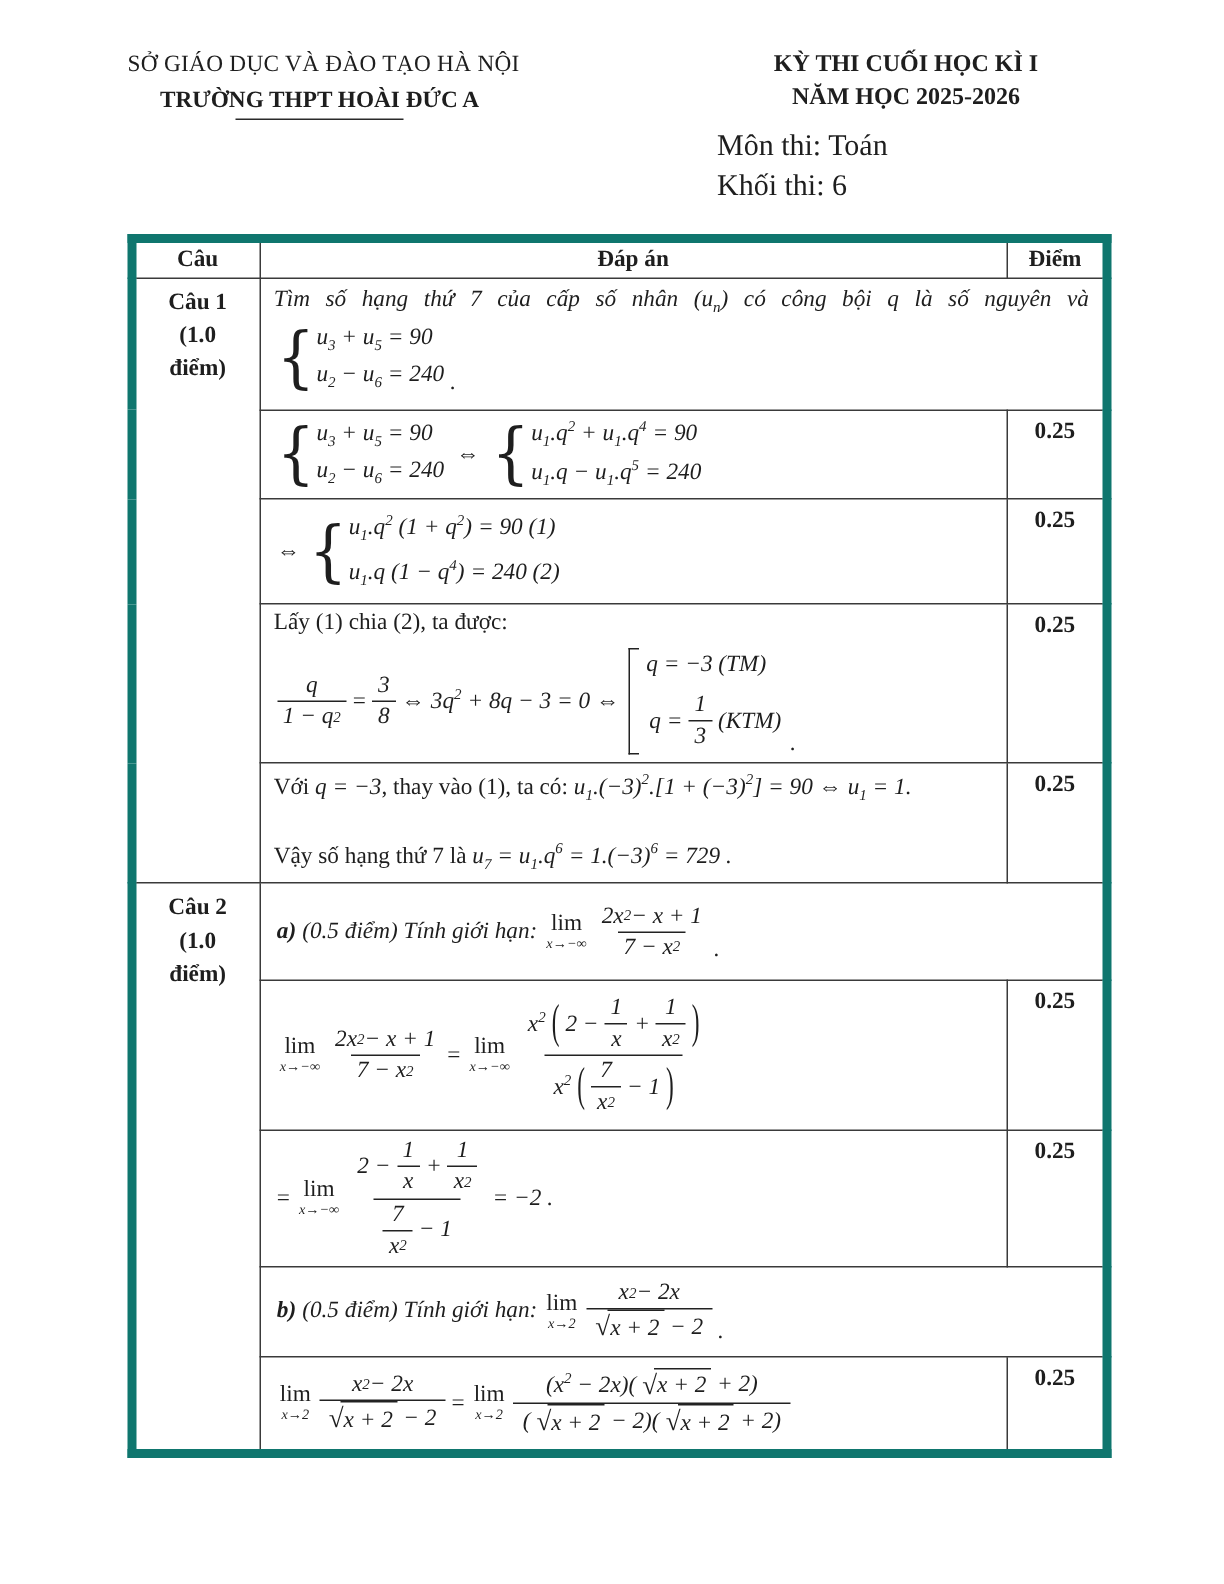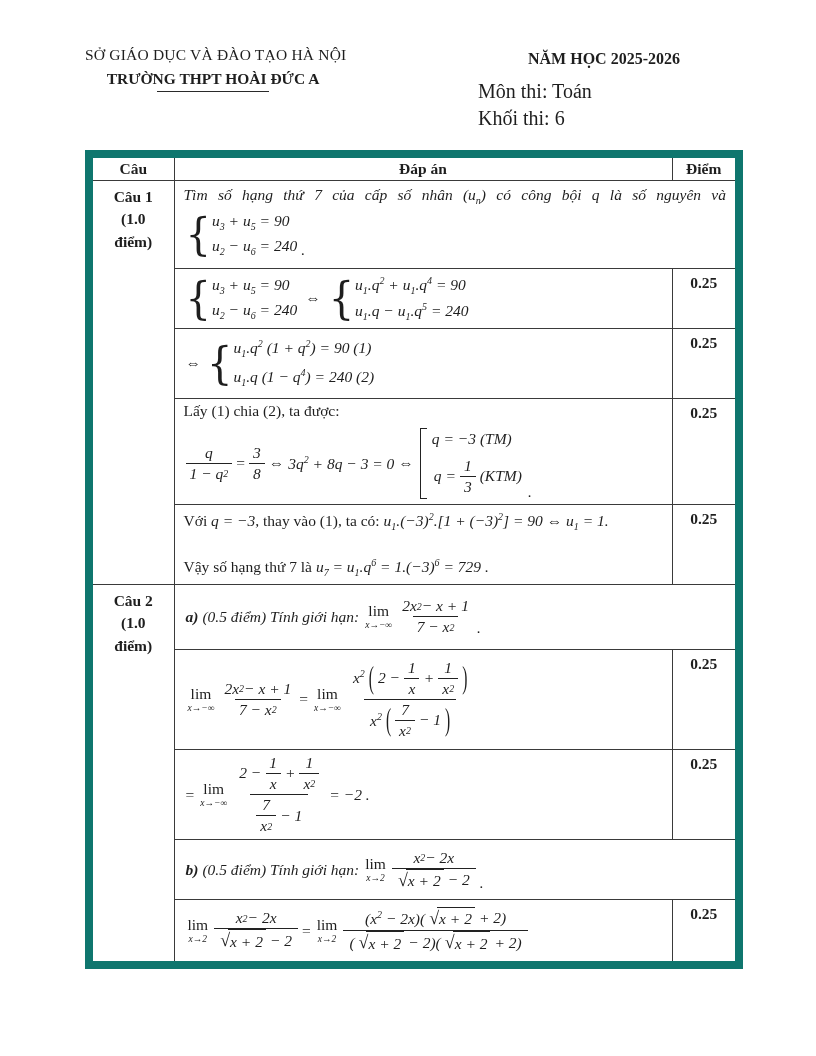--- a/index.html
+++ b/index.html
@@ -2,40 +2,40 @@
 <html><head>
 <meta charset="utf-8">
 <style>
   * { margin:0; padding:0; box-sizing:border-box; }
   html,body { background:#fff; }
   body {
     width:816px; height:1056px;
     font-family:"Liberation Serif","DejaVu Serif",serif;
     color:#1e1e1e; font-size:15.5px; position:relative;
   }
-  .page { width:816px; height:1056px; padding-top:46px; overflow:hidden; }
+  .page { width:816px; height:1056px; padding-top:34px; overflow:hidden; }
 
   
   .header { display:flex; justify-content:space-between; padding:0 84px 0 85px; }
   .h-left { width:256px; text-align:center; }
   .h-left .dept { font-size:15.5px; letter-spacing:0.2px; white-space:nowrap; }
   .h-left .school { font-size:15.5px; font-weight:bold; margin-top:6px; white-space:nowrap; }
   .h-rule { width:112px; border-bottom:1.6px solid #2a2a2a; margin:3px auto 0; }
   .stamp { display:inline-block; border:1.6px solid #2a2a2a; padding:6px 13px 5px;
            font-weight:bold; font-size:15.5px; margin-top:20px; white-space:nowrap; }
   .h-right { width:256px; }
   .h-right .title1, .h-right .title2 { font-weight:bold; font-size:16px; text-align:center; white-space:nowrap; }
   .h-right .title2 { margin-top:4px; }
   .h-details { margin-top:12px; padding-left:2px; }
   .h-details div { margin-top:4px; font-size:20px; }
   .h-details .ital { font-style:italic; }
 
   
   table.answers { border-collapse:collapse; table-layout:fixed; width:650px; margin:20px 0 0 85px;
-                  border:8px solid #0f766e; }
+                  border:6px solid #0f766e; }
   td { border:1px solid #3a3a3a; vertical-align:middle; padding:3px 9px; }
   tr.head td { font-weight:bold; text-align:center; height:26px; padding:2px; }
   td.qcell { text-align:center; font-weight:bold; vertical-align:top; padding-top:5px; line-height:1.45; }
   td.score { text-align:center; font-weight:bold; vertical-align:top; padding-top:5px; }
   td.stmt { vertical-align:top; padding-top:5px; }
 
   .it { font-style:italic; }
   .just { text-align:justify; text-align-last:justify; }
   .upr { font-style:normal; }
 
@@ -80,20 +80,21 @@
 
 <div class="page">
 
   <div class="header">
     <div class="h-left">
       <div class="dept">SỞ GIÁO DỤC VÀ ĐÀO TẠO HÀ NỘI</div>
       <div class="school">TRƯỜNG THPT HOÀI ĐỨC A</div>
       <div class="h-rule"></div>
     </div>
     <div class="h-right">
+      <div class="title1">KỲ THI CUỐI HỌC KÌ I</div>
       <div class="title2">NĂM HỌC 2025-2026</div>
       <div class="h-details">
         <div>Môn thi: Toán</div>
         <div>Khối thi: 6</div>
       </div>
     </div>
   </div>
 
   <table class="answers">
     <colgroup>

